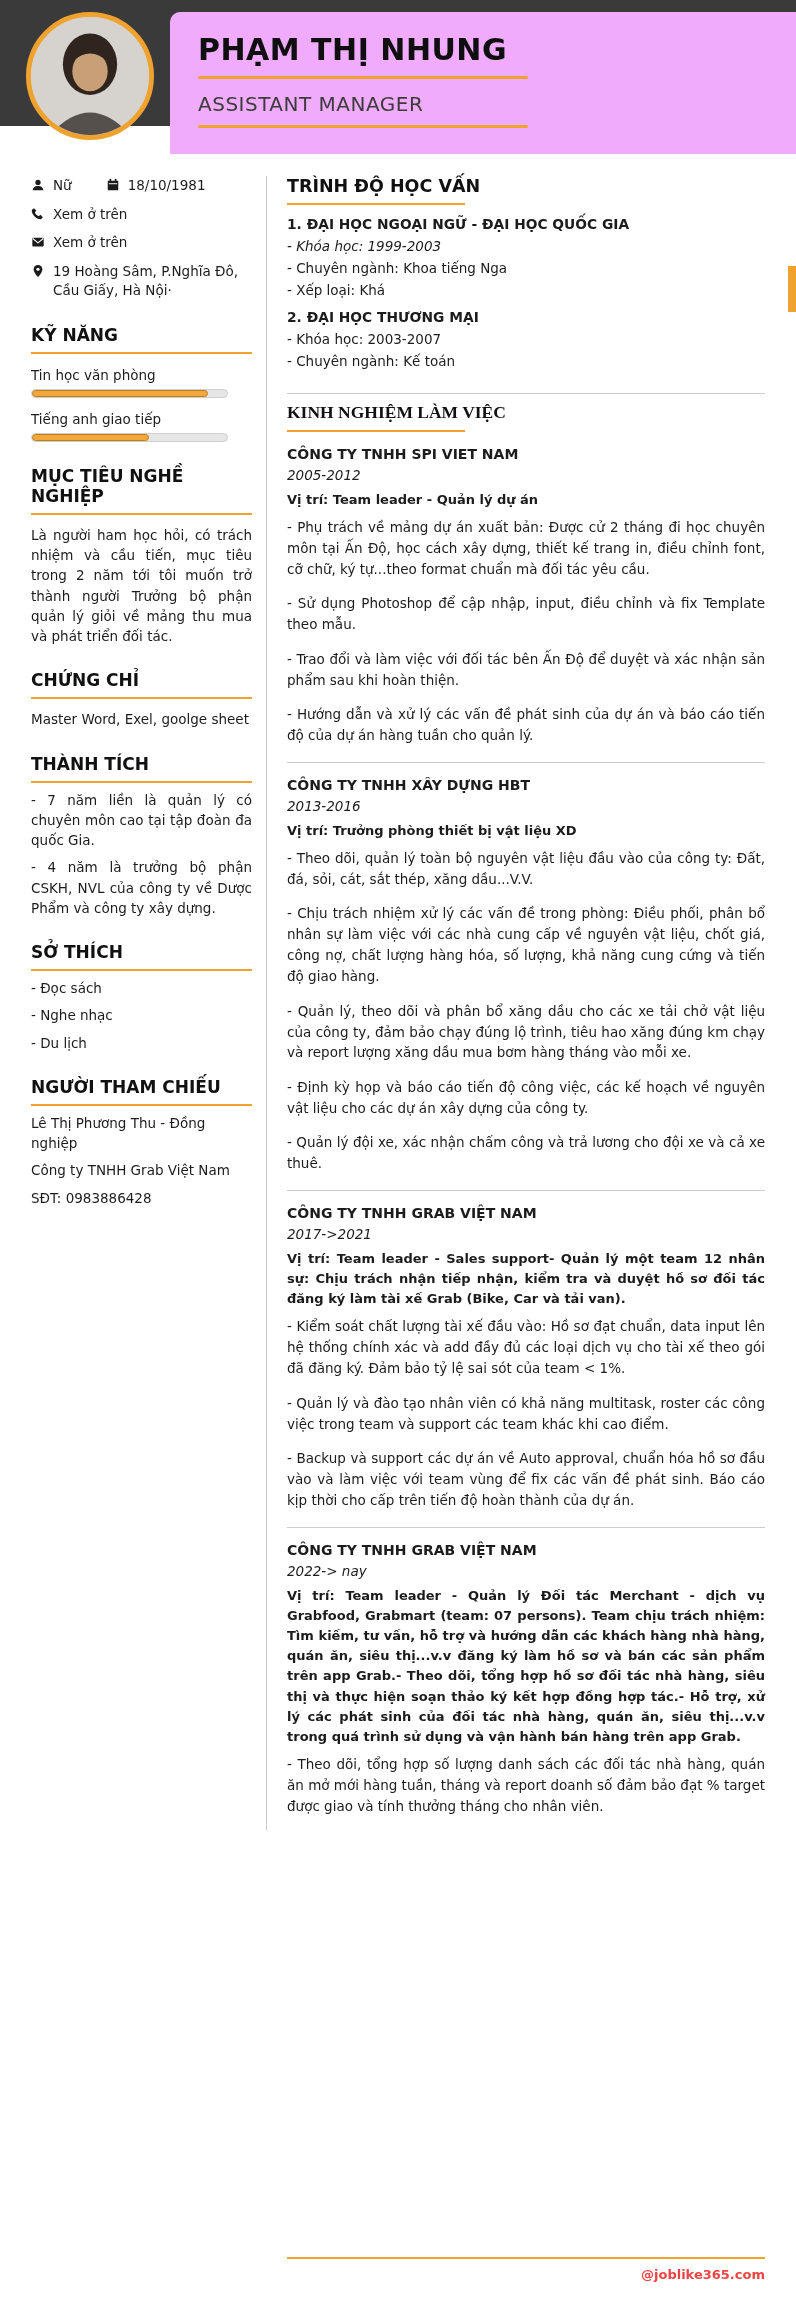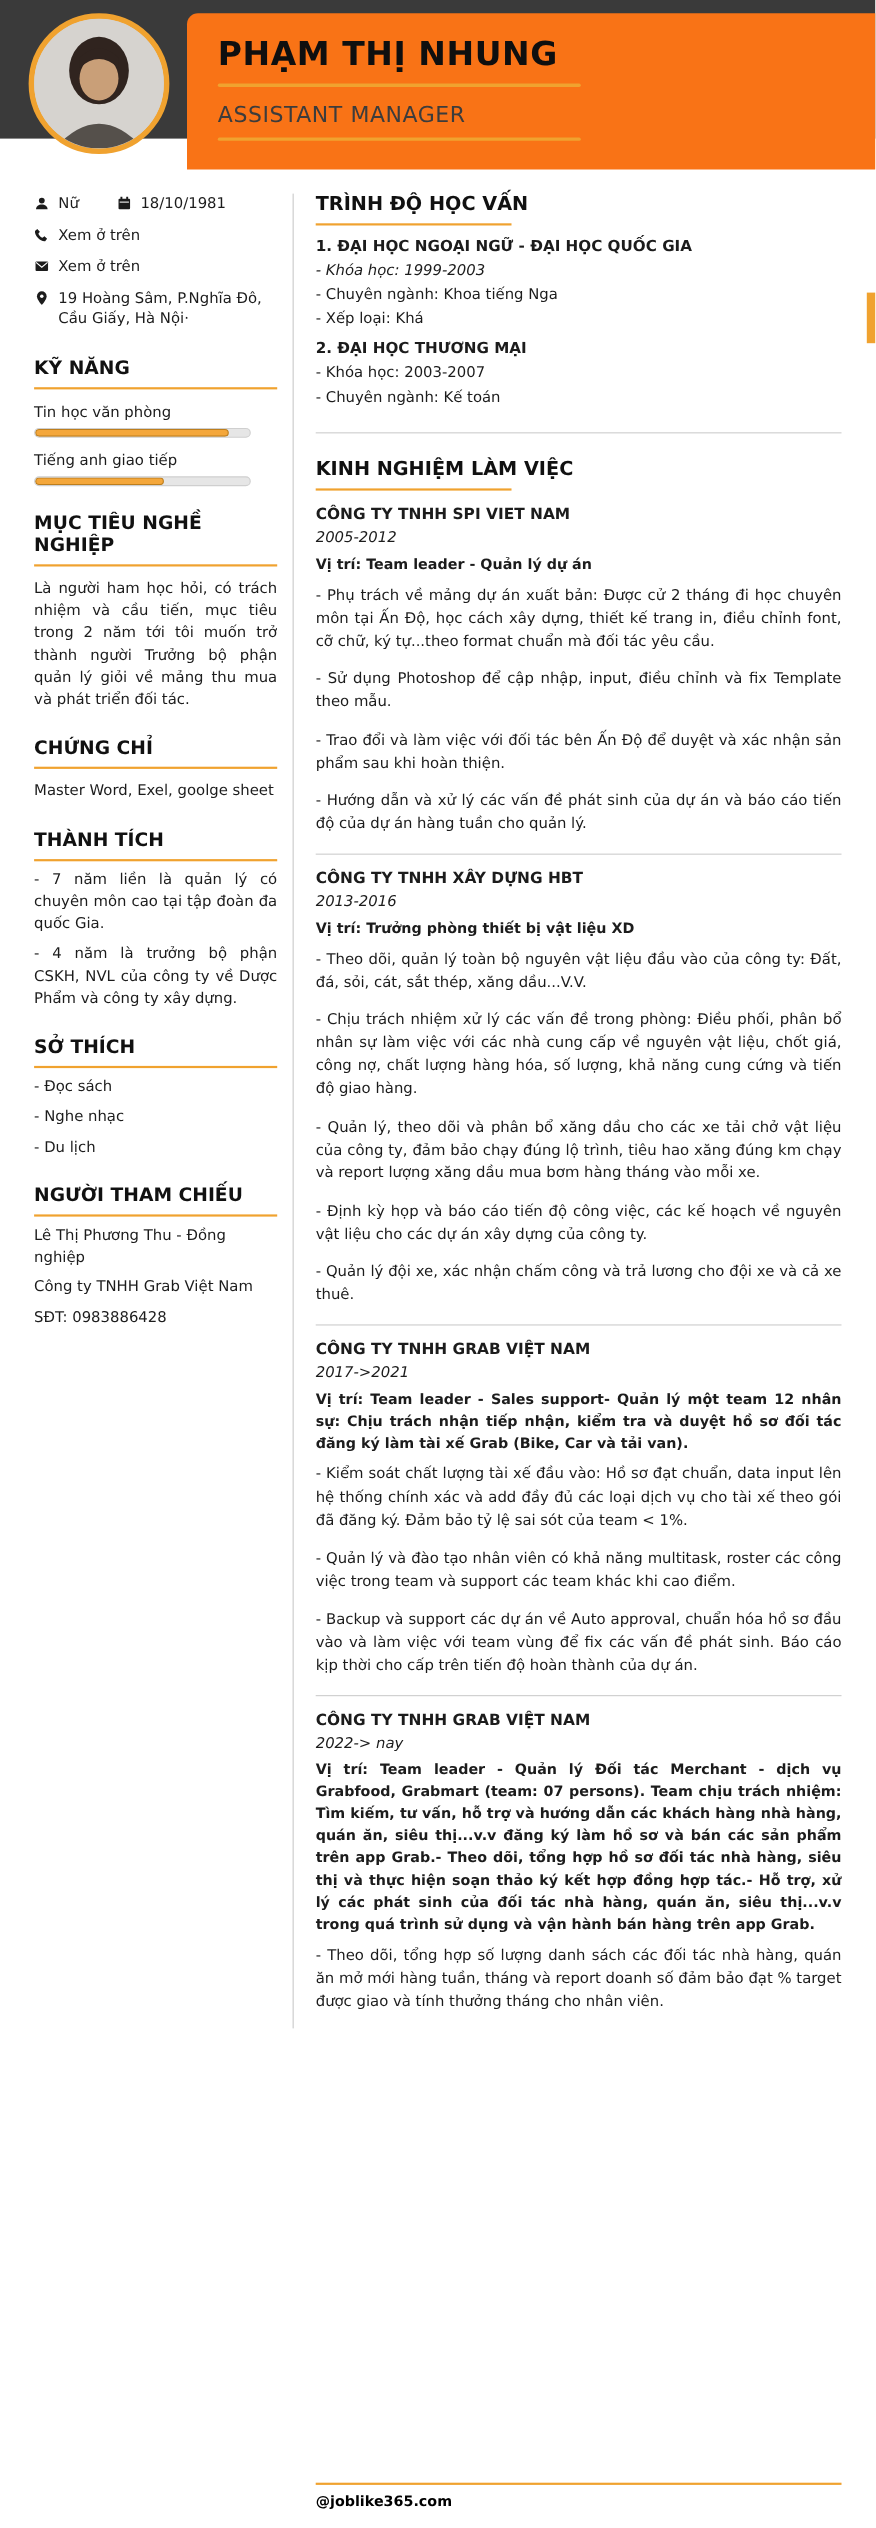--- a/index.html
+++ b/index.html
@@ -2,21 +2,21 @@
 <html lang="vi"><head>
 <meta charset="utf-8">
 <style>
   html,body{margin:0;padding:0;background:#ffffff;}
   .page{width:796px;height:2298px;position:relative;background:#fff;overflow:hidden;
         font-family:"DejaVu Sans","Liberation Sans",sans-serif;color:#1c1c1c;}
 
   
   .header{position:relative;height:154px;}
   .header-band{position:absolute;left:0;top:0;right:0;height:126px;background:#3a3a3a;}
-  .name-panel{position:absolute;left:170px;top:12px;right:0;height:142px;background:#f97316;
+  .name-panel{position:absolute;left:170px;top:12px;right:0;height:142px;background:#f0abfc;
               border-top-left-radius:10px;padding:20px 30px 0 28px;box-sizing:border-box;}
   .name{font-size:30px;font-weight:bold;letter-spacing:.5px;color:#0f0f0f;margin:0;}
   .accent-rule{height:3px;background:#F0A22F;width:330px;border-radius:2px;}
   .rule-name{margin-top:9px;}
   .title{font-size:20px;color:#3c3c3c;letter-spacing:.5px;margin-top:13px;font-weight:500;}
   .rule-title{margin-top:9px;}
   .photo{position:absolute;left:26px;top:12px;width:118px;height:118px;border-radius:50%;
          border:5px solid #F0A22F;overflow:hidden;background:#d6d3cf;z-index:3;}
   .photo svg{width:100%;height:100%;display:block;}
 
@@ -45,30 +45,30 @@
   .just{text-align:justify;}
 
   
   .col-right > section:first-child{margin-top:2px;}
   .h-right{font-size:17.5px;font-weight:bold;margin:0;color:#111;}
   .rule-right{height:2px;background:#F0A22F;margin-top:7px;width:178px;}
   .edu-name{font-size:13.8px;font-weight:bold;margin-top:11px;}
   .edu-detail{font-size:13.5px;margin-top:6px;}
   .italic{font-style:italic;}
   .sep{height:1px;background:#cccccc;margin-top:16px;}
-  .h-exp{margin-top:23px;}
+  .h-exp{margin-top:8px;font-family:Liberation Serif, serif;}
   .company{font-size:14px;font-weight:bold;margin-top:14px;}
   .period{font-size:13.5px;font-style:italic;margin-top:5px;}
   .position{font-size:13px;font-weight:bold;margin-top:7px;line-height:1.55;}
   .bullet{font-size:13.5px;margin-top:7px;line-height:1.55;}
 
   
   .footer{position:absolute;left:287px;right:31px;bottom:16px;}
   .footer-rule{height:2px;background:#F0A22F;}
-  .footer-text{text-align:left;font-size:13px;font-weight:bold;margin-top:8px;color:#000000;}
+  .footer-text{text-align:right;font-size:13px;font-weight:bold;margin-top:8px;color:#ef4444;}
   .edge-accent{position:absolute;right:0;top:266px;width:8px;height:46px;background:#F0A22F;}
 </style>
 </head>
 <body>
 
 <div class="page">
 
   <div class="header">
     <div class="header-band"></div>
     <div class="name-panel">

